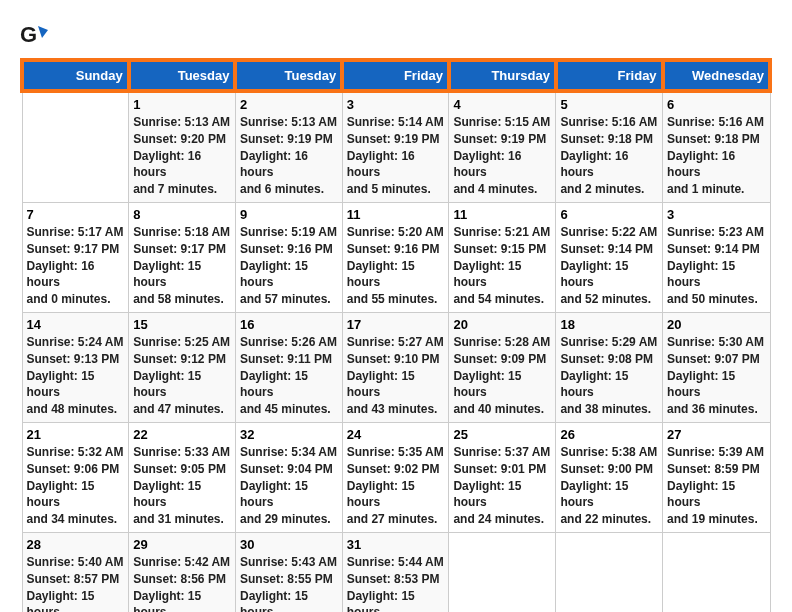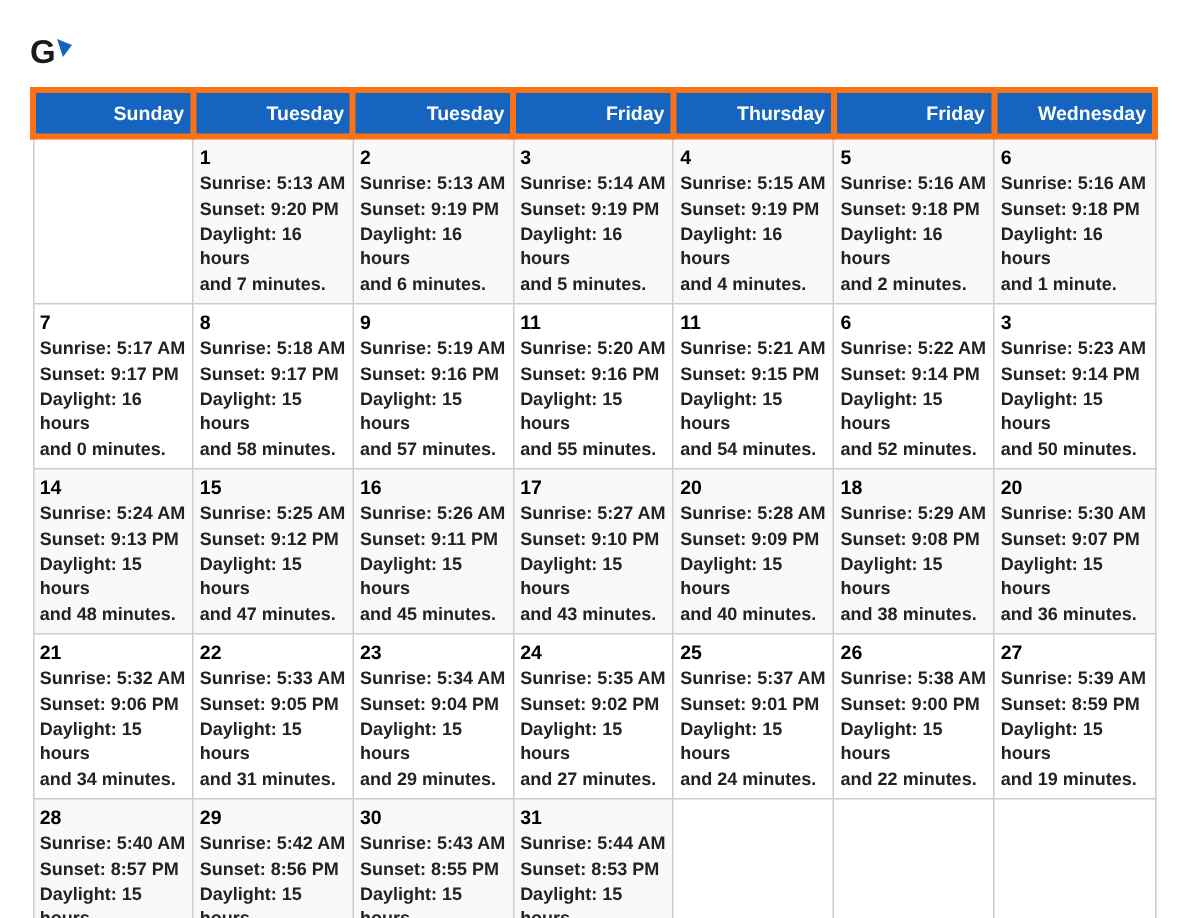--- a/index.html
+++ b/index.html
@@ -202,21 +202,21 @@
       <tr>
         <td>
           <span class="day-number">21</span>
           <div class="day-info">Sunrise: 5:32 AM<br>Sunset: 9:06 PM<br>Daylight: 15 hours<br>and 34 minutes.</div>
         </td>
         <td>
           <span class="day-number">22</span>
           <div class="day-info">Sunrise: 5:33 AM<br>Sunset: 9:05 PM<br>Daylight: 15 hours<br>and 31 minutes.</div>
         </td>
         <td>
-          <span class="day-number">23</span>
+          <span class="day-number">32</span>
           <div class="day-info">Sunrise: 5:34 AM<br>Sunset: 9:04 PM<br>Daylight: 15 hours<br>and 29 minutes.</div>
         </td>
         <td>
           <span class="day-number">24</span>
           <div class="day-info">Sunrise: 5:35 AM<br>Sunset: 9:02 PM<br>Daylight: 15 hours<br>and 27 minutes.</div>
         </td>
         <td>
           <span class="day-number">25</span>
           <div class="day-info">Sunrise: 5:37 AM<br>Sunset: 9:01 PM<br>Daylight: 15 hours<br>and 24 minutes.</div>
         </td>

